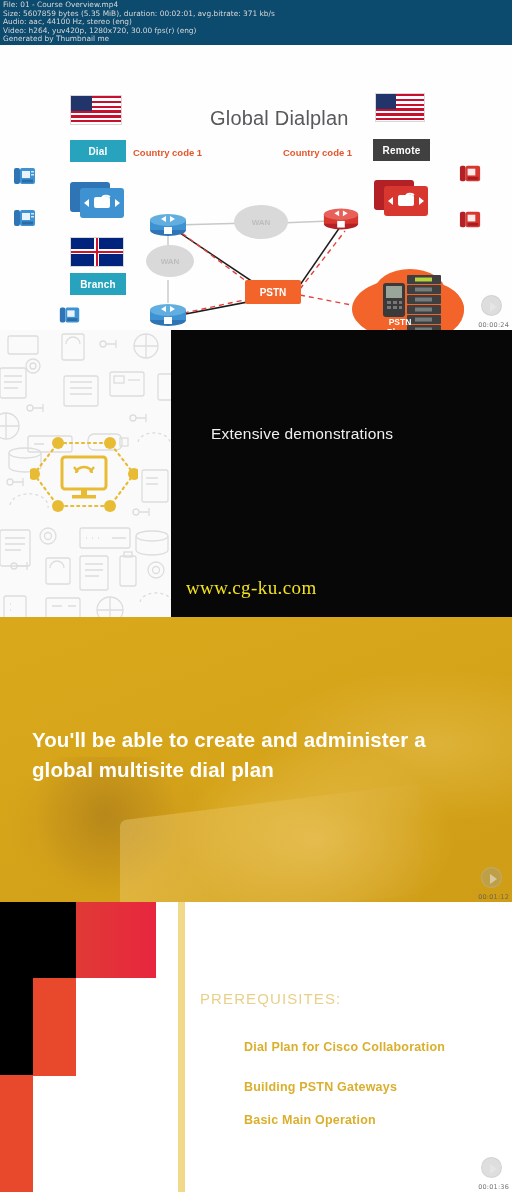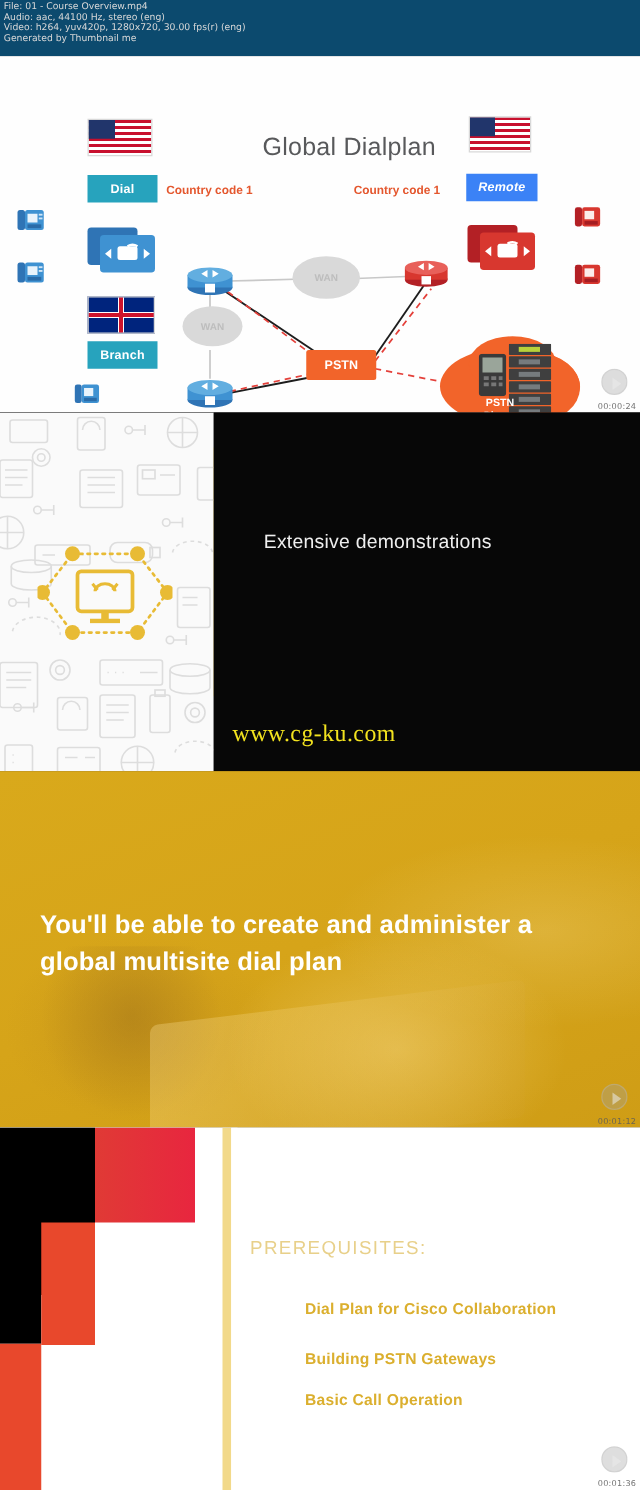--- a/index.html
+++ b/index.html
@@ -78,21 +78,21 @@
   .s1-title {
     position: absolute; left: 210px; top: 62px;
     font-size: 20px; color: #58595b; font-weight: 400;
     font-family: "Liberation Sans", sans-serif; letter-spacing: .2px;
   }
   .tag {
     position: absolute; display: flex; align-items: center; justify-content: center;
     color: #fff; font-weight: 700; font-size: 10px; letter-spacing: .2px;
   }
   .tag.teal { background: #27a3bd; }
-  .tag.plum { background: #3b82f6; font-style: italic; }
+  .tag.plum { background: #404040; }
   .cc {
     position: absolute; color: #e4572e; font-weight: 700; font-size: 9.5px;
     white-space: nowrap;
   }
   .cloud-wan {
     position: absolute; color: #bdbdbd; font-weight: 700; font-size: 8px;
     display: flex; align-items: center; justify-content: center;
     text-align: center;
   }
   .pstn-box {
@@ -173,20 +173,21 @@
     padding-left: 44px;
   }
 </style>
 </head>
 <body>
 
 <div id="page">
 
   <div class="info">
     <div class="line">File: 01 - Course Overview.mp4</div>
+    <div class="line">Size: 5607859 bytes (5.35 MiB), duration: 00:02:01, avg.bitrate: 371 kb/s</div>
     <div class="line">Audio: aac, 44100 Hz, stereo (eng)</div>
     <div class="line">Video: h264, yuv420p, 1280x720, 30.00 fps(r) (eng)</div>
     <div class="line">Generated by Thumbnail me</div>
   </div>
 
   <div class="thumb" id="t1">
     <div class="inner">
 
       <div class="flag flag-us" style="left:70px; top:50px; width:52px; height:30px;"></div>
       <div class="flag flag-us" style="left:375px; top:48px; width:50px; height:29px;"></div>
@@ -444,19 +445,19 @@
       <div class="blk" style="left:76px; top:0;   width:80px;  height:76px;  background:linear-gradient(90deg,#e03a35,#e8263f);"></div>
       <div class="blk" style="left:0;   top:134px; width:33px; height:39px;  background:#000;"></div>
       <div class="blk" style="left:33px; top:76px; width:43px;  height:98px;  background:#e8482c;"></div>
       <div class="blk" style="left:0;   top:173px; width:33px; height:117px; background:#e8482c;"></div>
       <div class="divider"></div>
     </div>
     <div class="rightpanel">
       <div class="s4-kicker">PREREQUISITES:</div>
       <div class="s4-item" style="top:138px;">Dial Plan for Cisco Collaboration</div>
       <div class="s4-item" style="top:178px;">Building PSTN Gateways</div>
-      <div class="s4-item" style="top:211px;">Basic Call Operation</div>
+      <div class="s4-item" style="top:211px;">Basic Main Operation</div>
     </div>
     <div class="play"></div>
     <div class="stamp dark">00:01:36</div>
   </div>
 
 </div>
 
 </body></html>

